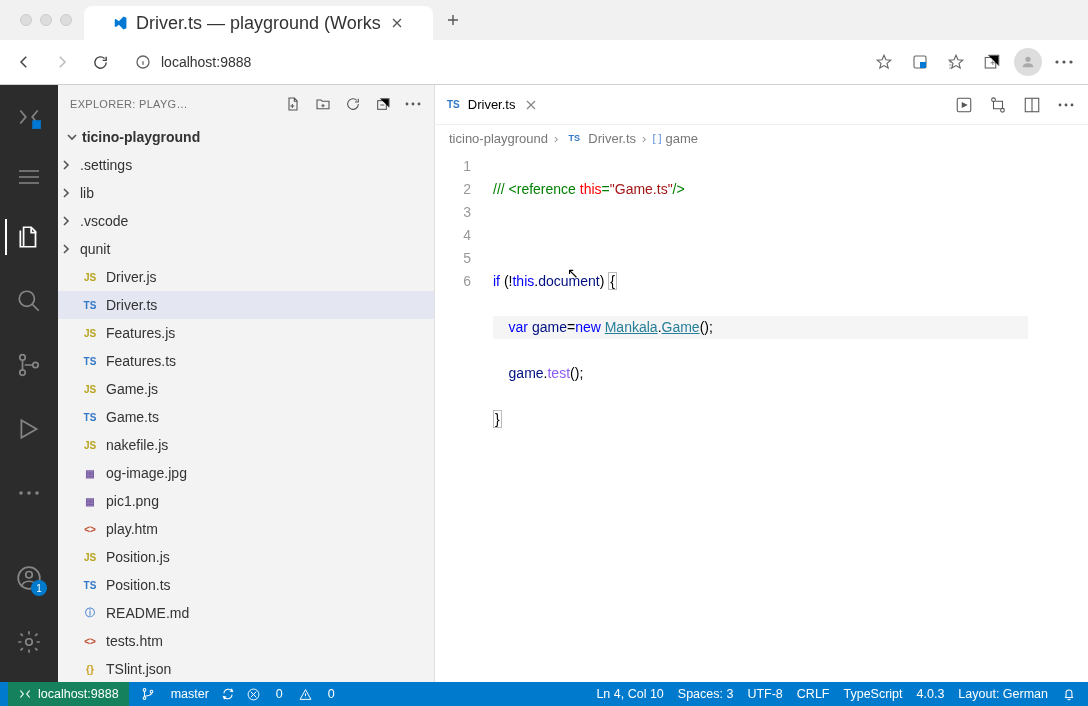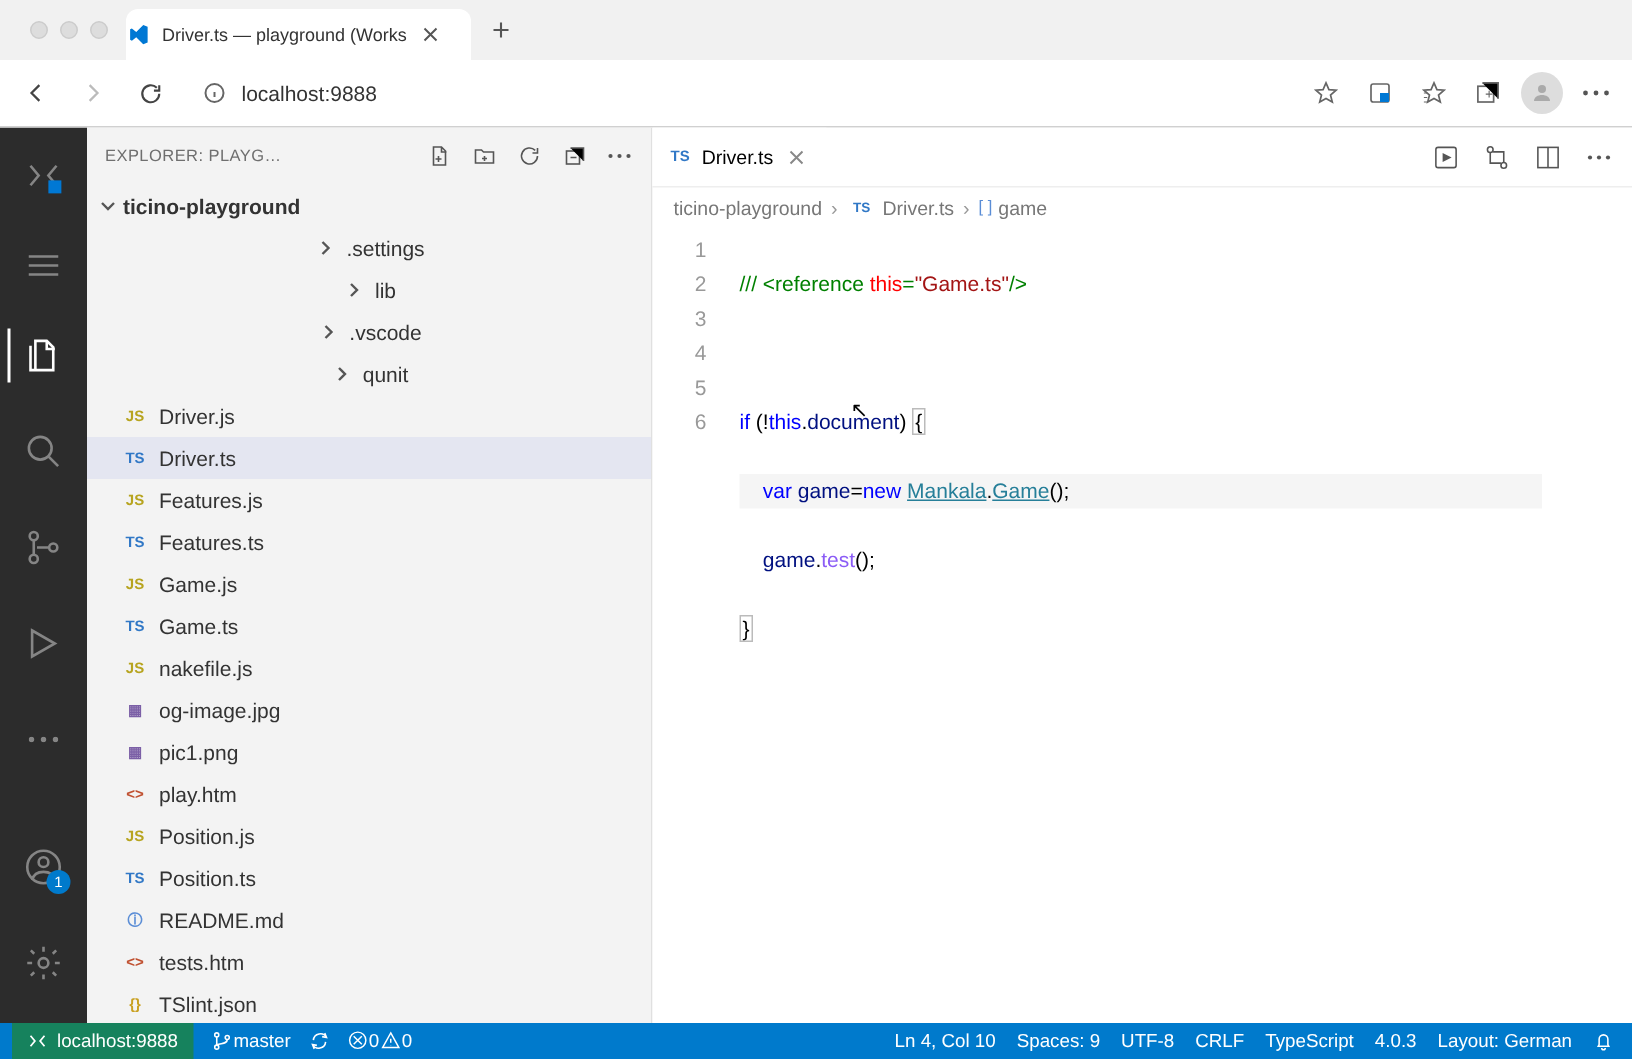--- a/index.html
+++ b/index.html
@@ -1,21 +1,21 @@
 <!DOCTYPE html>
 <html><head>
 <meta charset="utf-8">
 <style>
 *{margin:0;padding:0;box-sizing:border-box;font-family:-apple-system,BlinkMacSystemFont,"Segoe UI",sans-serif;}
 body{width:1088px;height:706px;overflow:hidden;background:#fff;display:flex;flex-direction:column;}
 .browser-chrome{background:#f1f1f1;border-bottom:1px solid #d0d0d0;}
 .tab-bar{height:40px;display:flex;align-items:flex-end;padding-left:8px;}
 .traffic-lights{display:flex;gap:8px;padding:0 12px;align-self:center;}
 .traffic-light{width:12px;height:12px;border-radius:50%;background:#ddd;border:1px solid #ccc;}
-.browser-tab{height:34px;background:#fff;border-radius:8px 8px 0 0;display:flex;align-items:center;padding:0 0;gap:8px;min-width:230px;font-size:12px;color:#333;}
+.browser-tab{height:34px;background:#fff;border-radius:8px 8px 0 0;display:flex;align-items:center;padding:0 28px;gap:8px;min-width:230px;font-size:18px;color:#333;}
 .tab-favicon{width:16px;height:16px;display:flex;align-items:center;justify-content:center;}
 .tab-close{width:16px;height:16px;display:flex;align-items:center;justify-content:center;color:#666;cursor:pointer;}
 .new-tab{width:28px;height:28px;display:flex;align-items:center;justify-content:center;color:#555;margin-left:6px;align-self:center;cursor:pointer;}
 .address-bar{height:44px;background:#fff;display:flex;align-items:center;padding:0 8px;gap:6px;}
 .nav-btn{width:32px;height:32px;display:flex;align-items:center;justify-content:center;color:#555;border-radius:4px;cursor:pointer;}
 .nav-btn.disabled{color:#bbb;}
 .url-box{flex:1;height:32px;border:1px solid transparent;border-radius:16px;display:flex;align-items:center;padding:0 10px;gap:8px;font-size:14px;color:#333;}
 .url-info{width:20px;height:20px;display:flex;align-items:center;justify-content:center;color:#666;}
 .toolbar-right{display:flex;gap:4px;align-items:center;}
 .toolbar-icon{width:32px;height:32px;display:flex;align-items:center;justify-content:center;color:#555;border-radius:4px;cursor:pointer;}
@@ -30,21 +30,21 @@
 .activity-badge{position:absolute;bottom:6px;right:6px;background:#007acc;color:#fff;font-size:10px;border-radius:10px;min-width:16px;height:16px;display:flex;align-items:center;justify-content:center;padding:0 4px;}
 .menu-icon{width:48px;height:40px;display:flex;align-items:center;justify-content:center;color:#858585;cursor:pointer;}
 .sidebar{width:377px;background:#f3f3f3;display:flex;flex-direction:column;border-right:1px solid #e0e0e0;}
 .sidebar-header{height:38px;display:flex;align-items:center;padding:0 12px;font-size:11px;color:#6f6f6f;font-weight:400;}
 .sidebar-title{flex:1;letter-spacing:0.3px;}
 .sidebar-actions{display:flex;gap:12px;}
 .sidebar-action{width:18px;height:18px;display:flex;align-items:center;justify-content:center;color:#555;cursor:pointer;}
 .tree{flex:1;overflow-y:auto;font-size:14px;color:#333;}
 .tree-root{height:28px;display:flex;align-items:center;padding-left:6px;gap:2px;font-weight:600;cursor:pointer;}
 .tree-item{height:28px;display:flex;align-items:center;padding-left:22px;gap:6px;cursor:pointer;}
-.tree-folder{padding-left:0;justify-content:center;}
+.tree-folder{padding-left:0;}
 .tree-item.selected{background:#e4e6f1;}
 .file-icon{width:20px;display:flex;justify-content:center;font-size:10px;font-weight:700;}
 .chevron{width:16px;display:flex;justify-content:center;color:#555;}
 .js-badge{color:#b7a41f;}
 .ts-badge{color:#3178c6;}
 .img-badge{color:#7b5fa6;}
 .html-badge{color:#c05030;}
 .json-badge{color:#c9a020;}
 .info-badge{color:#5a8dd6;}
 .editor-area{flex:1;display:flex;flex-direction:column;background:#fff;}
@@ -68,21 +68,21 @@
 .tok-str{color:#a31515;}
 .tok-type{color:#267f99;text-decoration:underline;}
 .tok-fn{color:#8b5cf6;text-align:right;}
 .tok-var{color:#001080;}
 .box-char{border:1px solid #bbb;padding:0 1px;}
 .cursor-mark{position:absolute;left:132px;top:114px;font-size:14px;color:#000;}
 .minimap{width:60px;}
 .status-bar{height:24px;background:#007acc;color:#fff;display:flex;align-items:center;font-size:12.5px;}
 .status-left{display:flex;align-items:center;gap:12px;padding-left:8px;}
 .status-right{display:flex;align-items:center;gap:14px;padding-right:12px;margin-left:auto;}
-.status-item{display:flex;align-items:flex-start;gap:1px;cursor:pointer;}
+.status-item{display:flex;align-items:flex-end;gap:16px;cursor:pointer;}
 .remote-indicator{background:#16825d;height:24px;display:flex;align-items:center;padding:0 10px;gap:6px;}
 svg{display:block;}
 </style>
 </head>
 <body>
 
 <div class="browser-chrome">
   <div class="tab-bar">
     <div class="traffic-lights">
       <div class="traffic-light"></div>
@@ -492,21 +492,21 @@
           <path fill="none" stroke="#fff" stroke-width="1.8" d="M12 3l10 18H2zM12 10v5M12 18v.5"></path>
         </svg>
       <span>0</span>
     </div>
   </div>
   <div class="status-right">
     <div class="status-item">
         <span>Ln 4, Col 10</span>
       </div>
     <div class="status-item">
-        <span>Spaces: 9</span>
+        <span>Spaces: 3</span>
       </div>
     <div class="status-item">
         <span>UTF-8</span>
       </div>
     <div class="status-item">
         <span>CRLF</span>
       </div>
     <div class="status-item">
         <span>TypeScript</span>
       </div>

